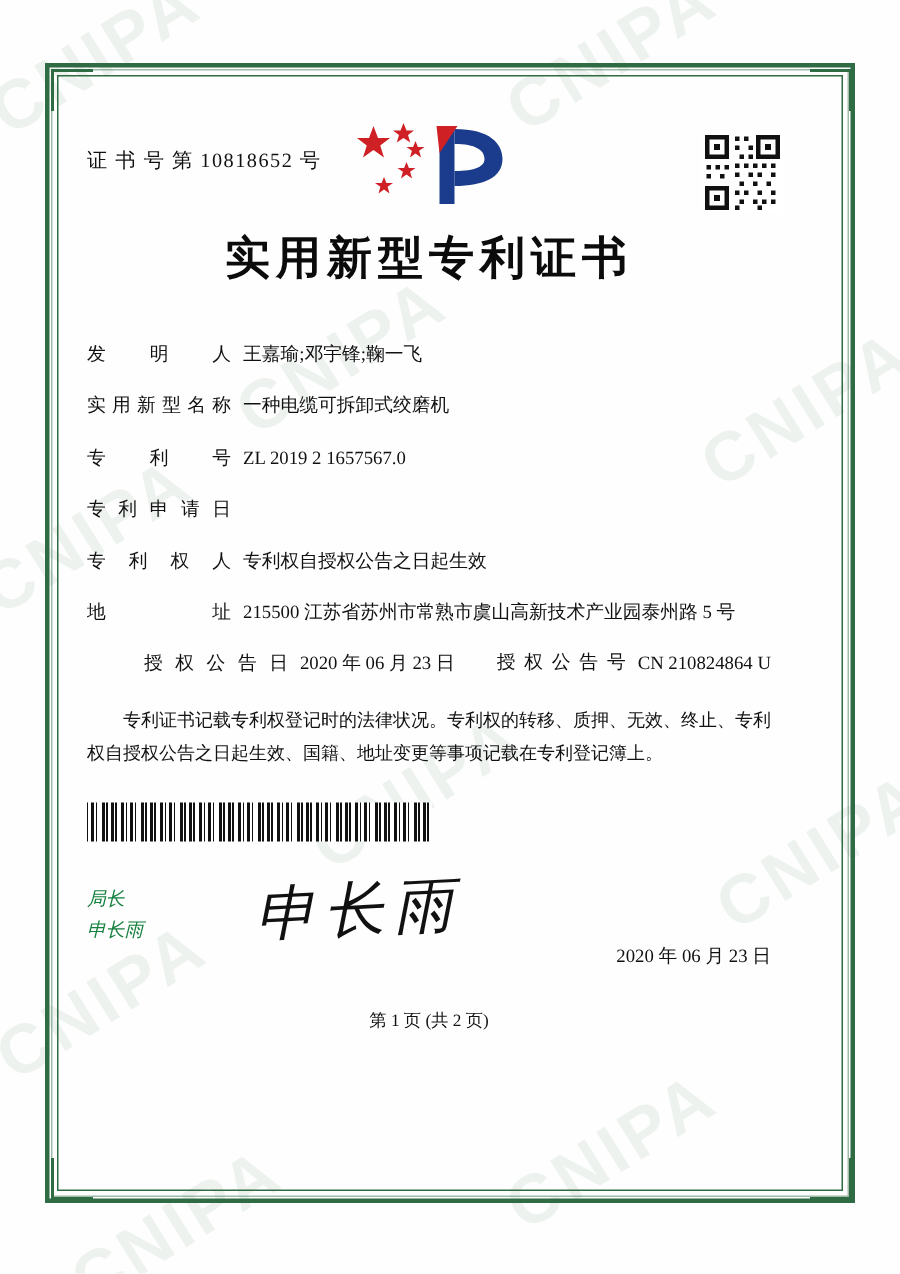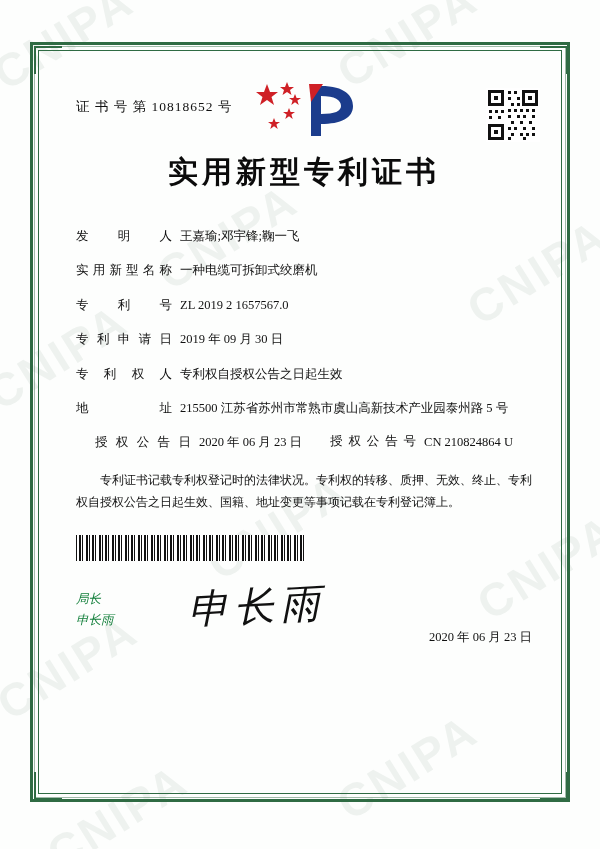--- a/index.html
+++ b/index.html
@@ -88,21 +88,21 @@
     border: 2px solid #2f6b43;
     z-index: 3;
   }
   .corner.tl { left: 34px;  top: 46px;  border-right: none; border-bottom: none; }
   .corner.tr { left: 540px; top: 46px;  border-left: none;  border-bottom: none; }
   .corner.bl { left: 34px;  top: 772px; border-right: none; border-top: none; }
   .corner.br { left: 540px; top: 772px; border-left: none;  border-top: none; }
 
   .content {
     position: absolute;
-    left: 58px;
+    left: 40px;
     top: 66px;
     width: 492px;
     height: 712px;
     z-index: 5;
   }
 
   
   .header-row {
     position: relative;
     height: 84px;
@@ -158,21 +158,21 @@
     flex: none;
     letter-spacing: 0px;
     text-align: justify;
     text-align-last: justify;
   }
   .field .val {
     flex: 1;
     padding-left: 8px;
   }
   .field.two-col {
-    justify-content: center;
+    justify-content: flex-end;
   }
   .field .lbl2 {
     width: 86px;
     flex: none;
     margin-left: 28px;
     text-align: justify;
     text-align-last: justify;
     font-family: Liberation Mono, monospace;
   }
   .field .val2 {
@@ -376,21 +376,20 @@
         <div class="val">一种电缆可拆卸式绞磨机</div>
       </div>
 
       <div class="field">
         <div class="lbl">专 利 号</div>
         <div class="val">ZL 2019 2 1657567.0</div>
       </div>
 
       <div class="field">
         <div class="lbl">专利申请日</div>
-        <div class="val">2019 年 09 月 30 日</div>
       </div>
 
       <div class="field">
         <div class="lbl">专 利 权 人</div>
         <div class="val">专利权自授权公告之日起生效</div>
       </div>
 
       <div class="field">
         <div class="lbl">地 址</div>
         <div class="val">215500 江苏省苏州市常熟市虞山高新技术产业园泰州路 5 号</div>
@@ -415,17 +414,18 @@
 
     <div class="sign-row">
       <div class="sign-label">
         <div>局长</div>
         <div>申长雨</div>
       </div>
       <div class="signature">申长雨</div>
       <div class="issue-date">2020 年 06 月 23 日</div>
     </div>
 
+    <div class="page-no">第 1 页 (共 2 页)</div>
 
   </div>
 
 
 </div>
 
 </body></html>

